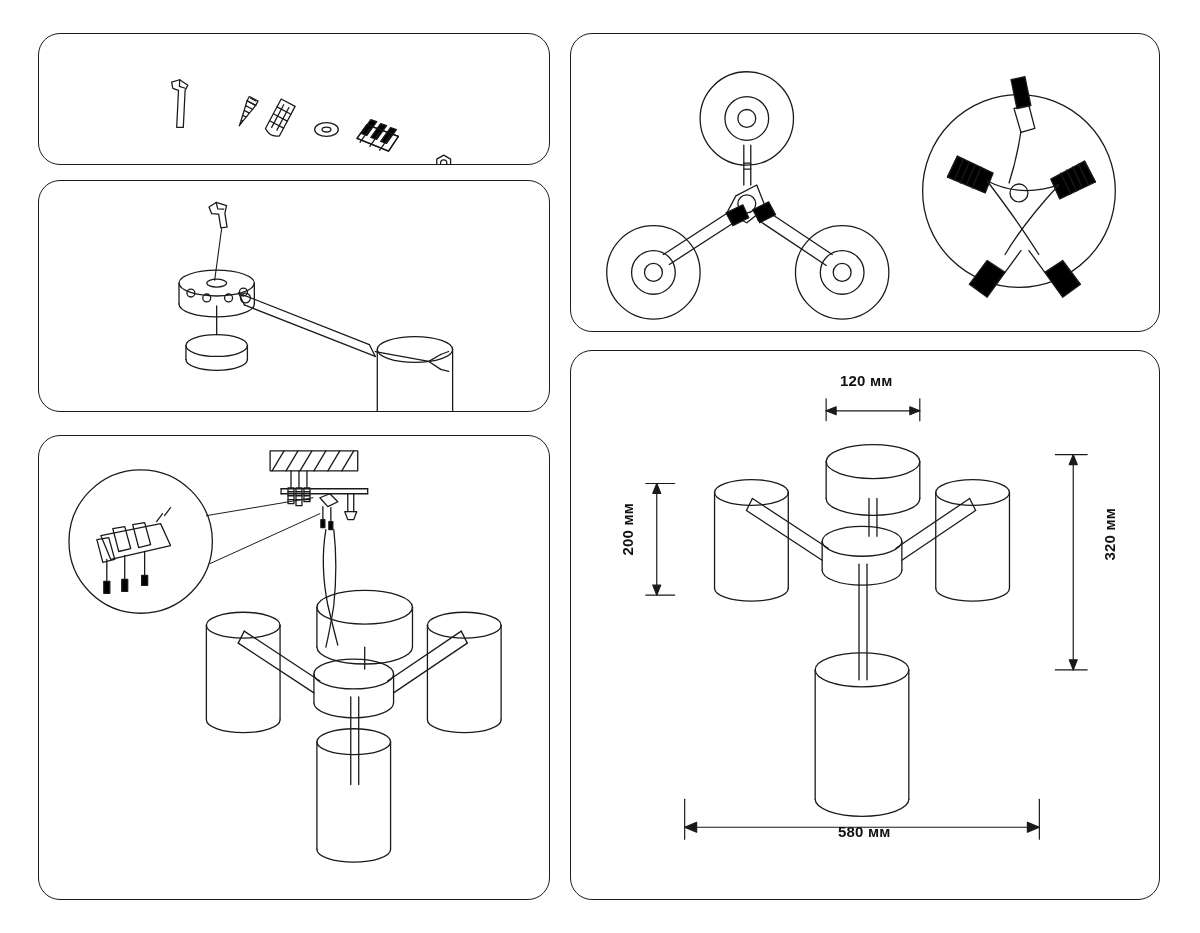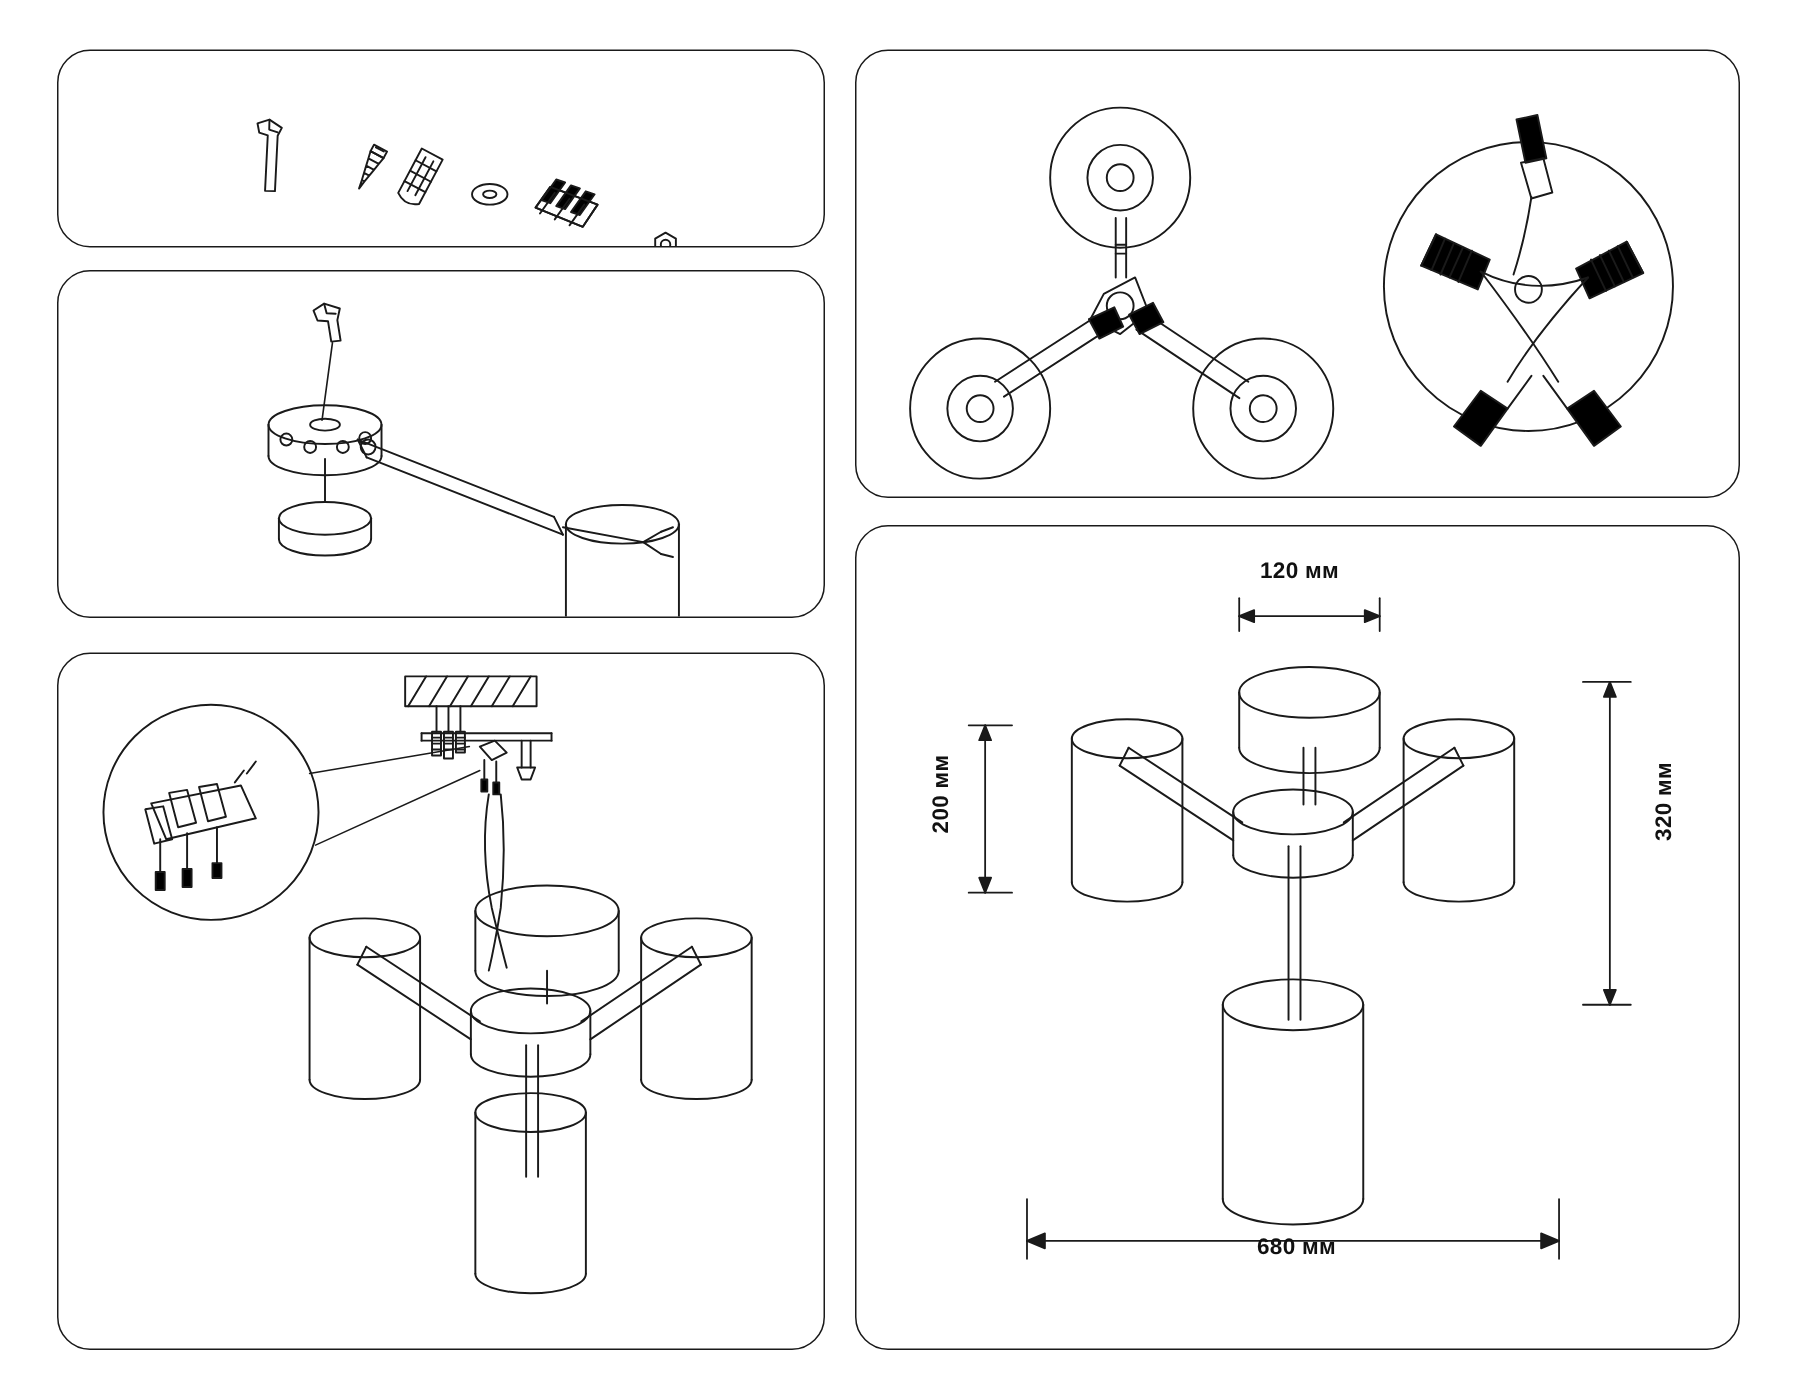--- a/index.html
+++ b/index.html
@@ -410,17 +410,17 @@
           <path d="M470 450 L470 490"></path>
           <path d="M114 478 L470 478"></path>
           <path d="M114 478 L126 473 L126 483 Z" fill="#1a1a1a"></path>
           <path d="M470 478 L458 473 L458 483 Z" fill="#1a1a1a"></path>
         </g>
       </g>
     </svg>
   </div>
 
   <div class="dim-label" id="lbl-120">120 мм</div>
-  <div class="dim-label" id="lbl-580">680 мм</div>
+  <div class="dim-label" id="lbl-580">580 мм</div>
   <div class="dim-label dim-vert" id="lbl-200">200 мм</div>
   <div class="dim-label dim-vert" id="lbl-320">320 мм</div>
 
 </div>
 
 </body></html>

